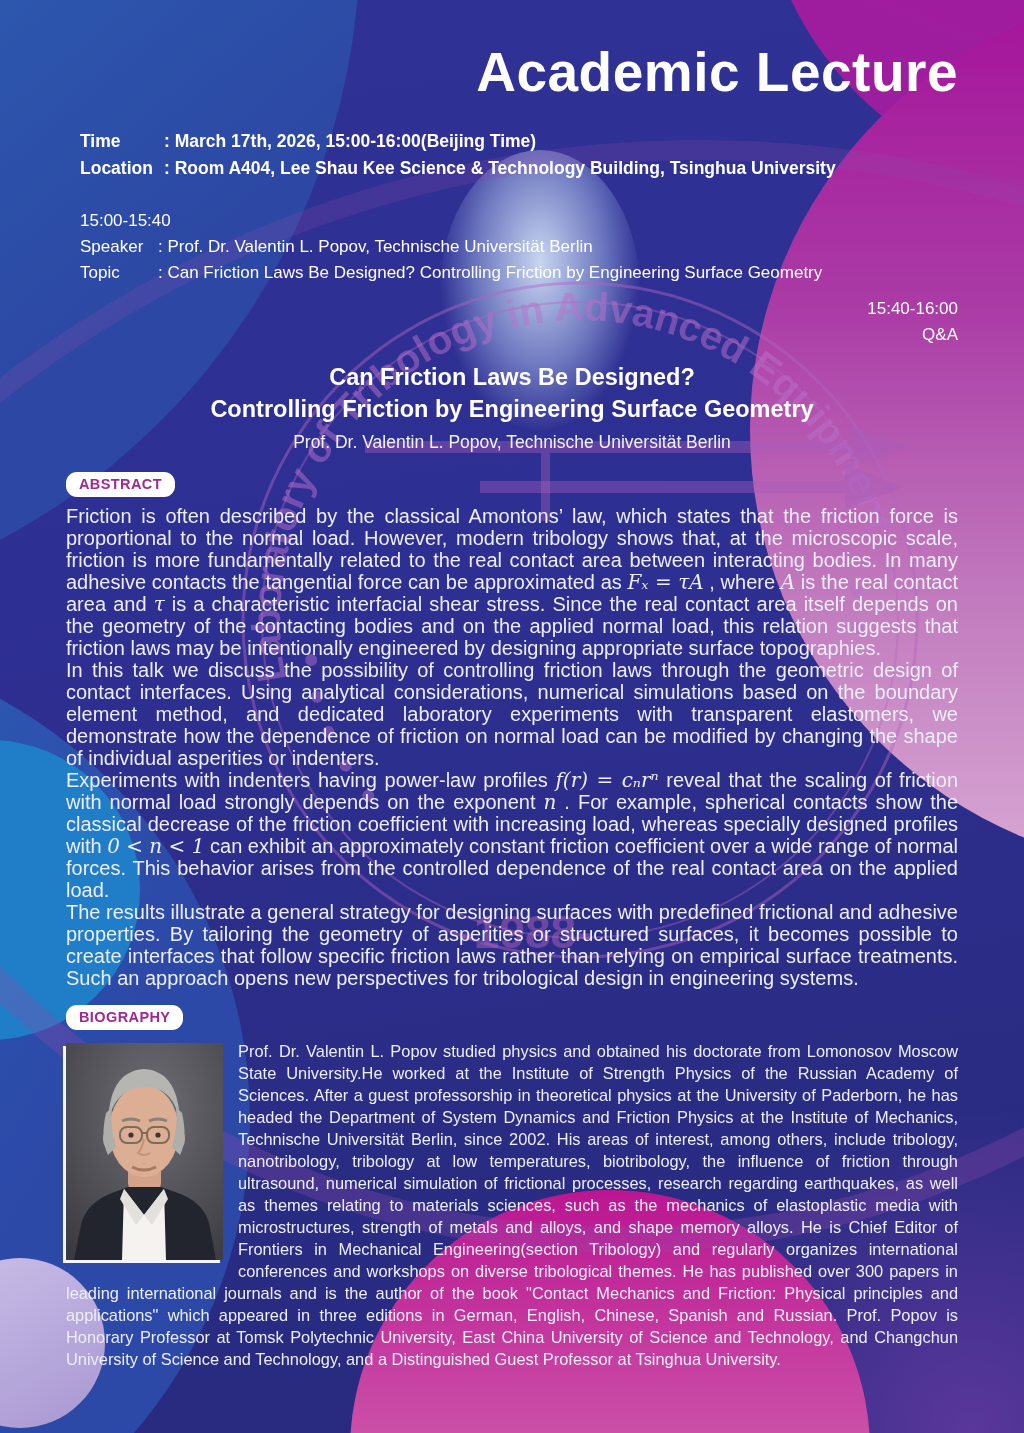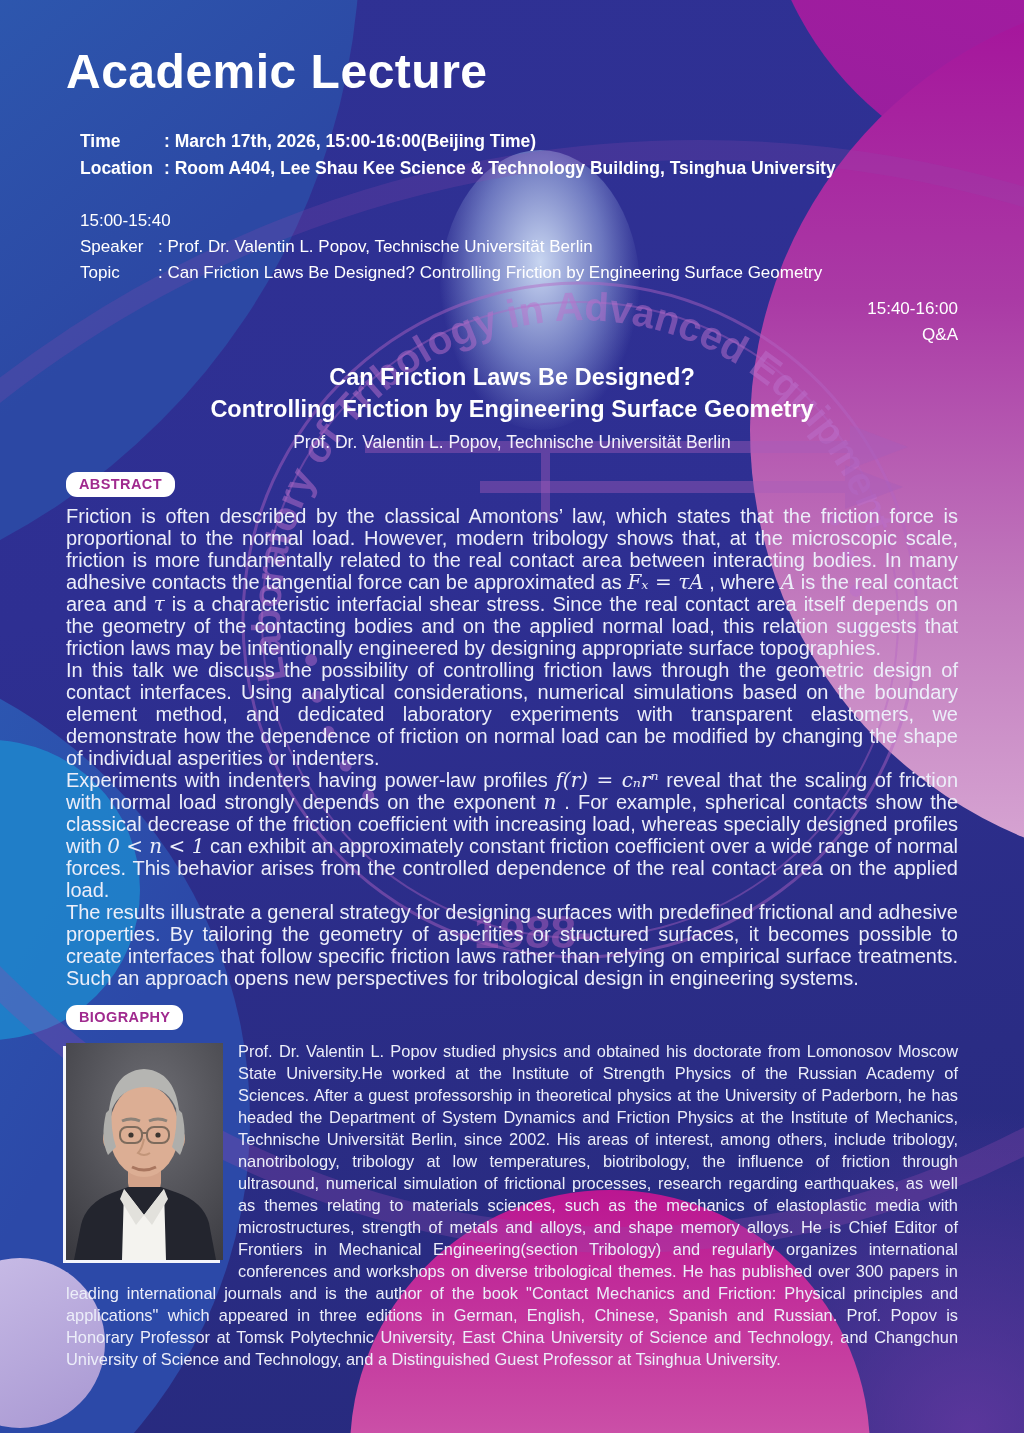--- a/index.html
+++ b/index.html
@@ -22,21 +22,21 @@
   .bg-lavender{left:-65px;top:1258px;width:170px;height:170px;
     background:linear-gradient(150deg,#cbbfe8,#a897d2);}
   .bg-pink-bottom{left:350px;top:1190px;width:520px;height:520px;
     background:linear-gradient(180deg,#bb1691 0%,#ca4da6 45%,#dfa6d2 100%);}
   .bg-purple-br{left:620px;top:1080px;width:700px;height:700px;border-radius:50%;
     background:radial-gradient(circle,rgba(112,60,168,.7) 0%,rgba(112,60,168,0) 65%);}
   .bg-glow{left:440px;top:150px;width:200px;height:280px;border-radius:50%;
     background:radial-gradient(ellipse at 50% 40%,rgba(208,222,246,.95) 0%,rgba(168,188,234,.5) 45%,rgba(150,160,220,0) 72%);}
   .wm{position:absolute;left:0;top:0;pointer-events:none;}
   .content{position:absolute;left:0;top:0;width:1024px;height:1433px;padding:0 66px;box-sizing:border-box;}
-  h1{margin:44px 0 0;text-align:left;font-size:48px;line-height:56px;font-weight:700;letter-spacing:.5px;}
+  h1{margin:44px 0 0;text-align:right;font-size:55px;line-height:56px;font-weight:700;letter-spacing:.5px;}
   .info{margin-top:28px;padding-left:14px;font-weight:700;font-size:17.5px;line-height:27px;}
   .sess1{margin-top:26px;padding-left:14px;font-size:17px;line-height:26px;}
   .sess2{margin-top:10px;padding-left:14px;font-size:17px;line-height:26px;text-align:right;}
   .lbl{display:inline-block;width:84px;}
   .lbl2{display:inline-block;width:78px;}
   .lect{margin-top:14px;text-align:center;}
   .lect h2{margin:0;font-size:23.5px;line-height:31.5px;font-weight:700;}
   .lect .spk{margin:5px 0 0;font-size:17.5px;line-height:24px;color:#f3f1fb;}
   .badge{display:inline-block;margin-top:18px;background:#fff;color:#a02a8e;font-weight:700;
     font-size:14.5px;letter-spacing:.4px;padding:4px 13px 5px;border-radius:11px;}

